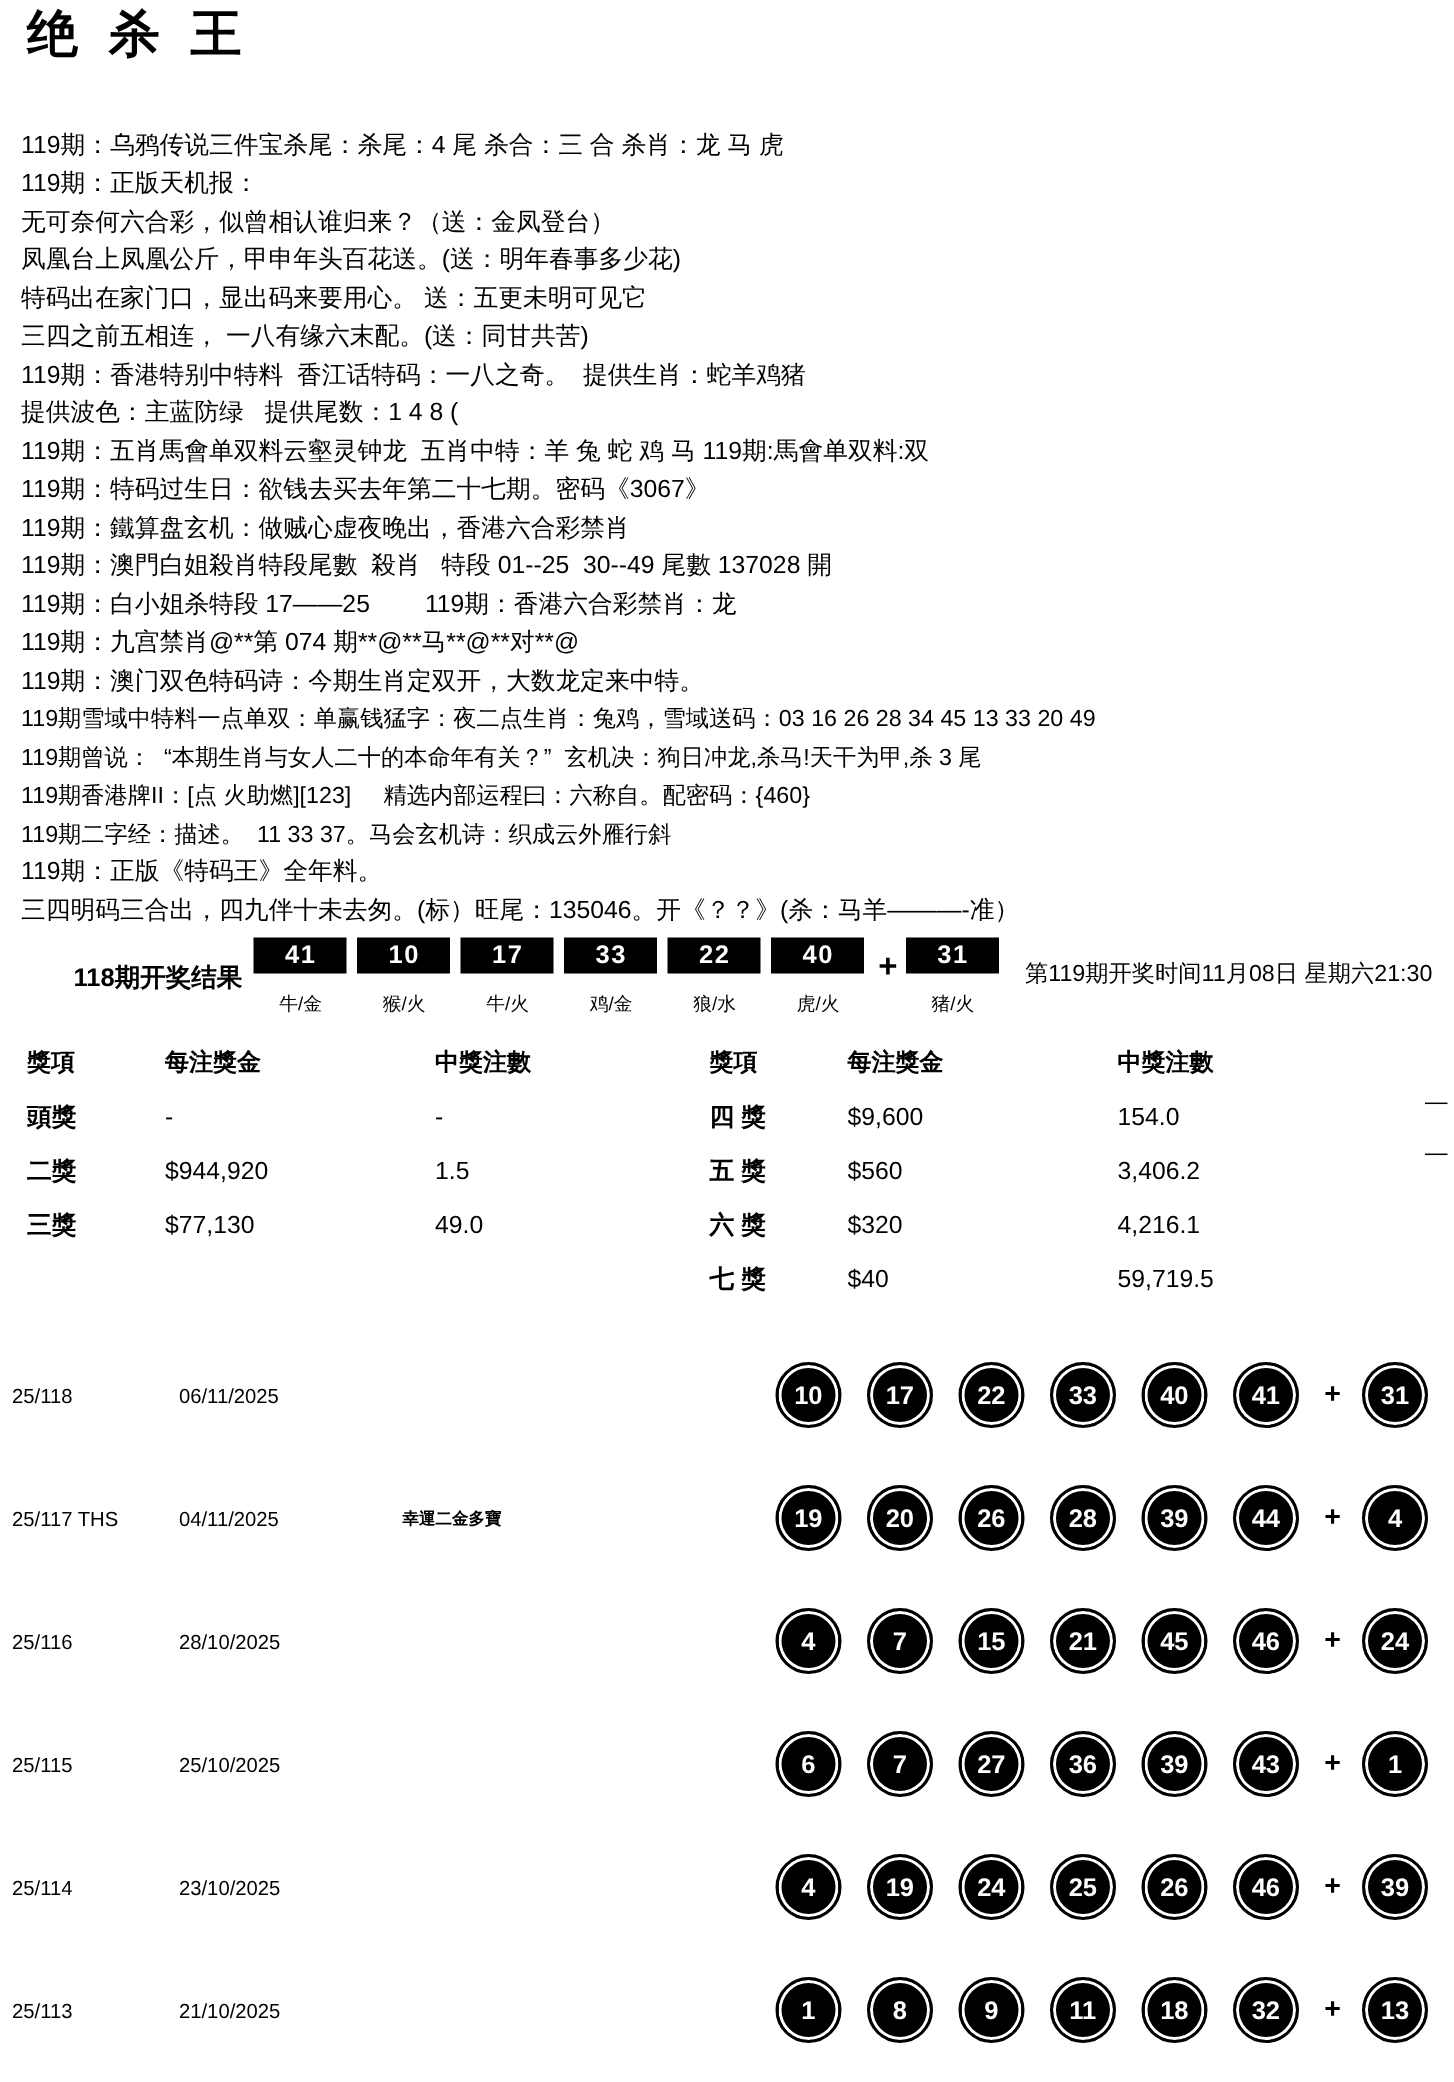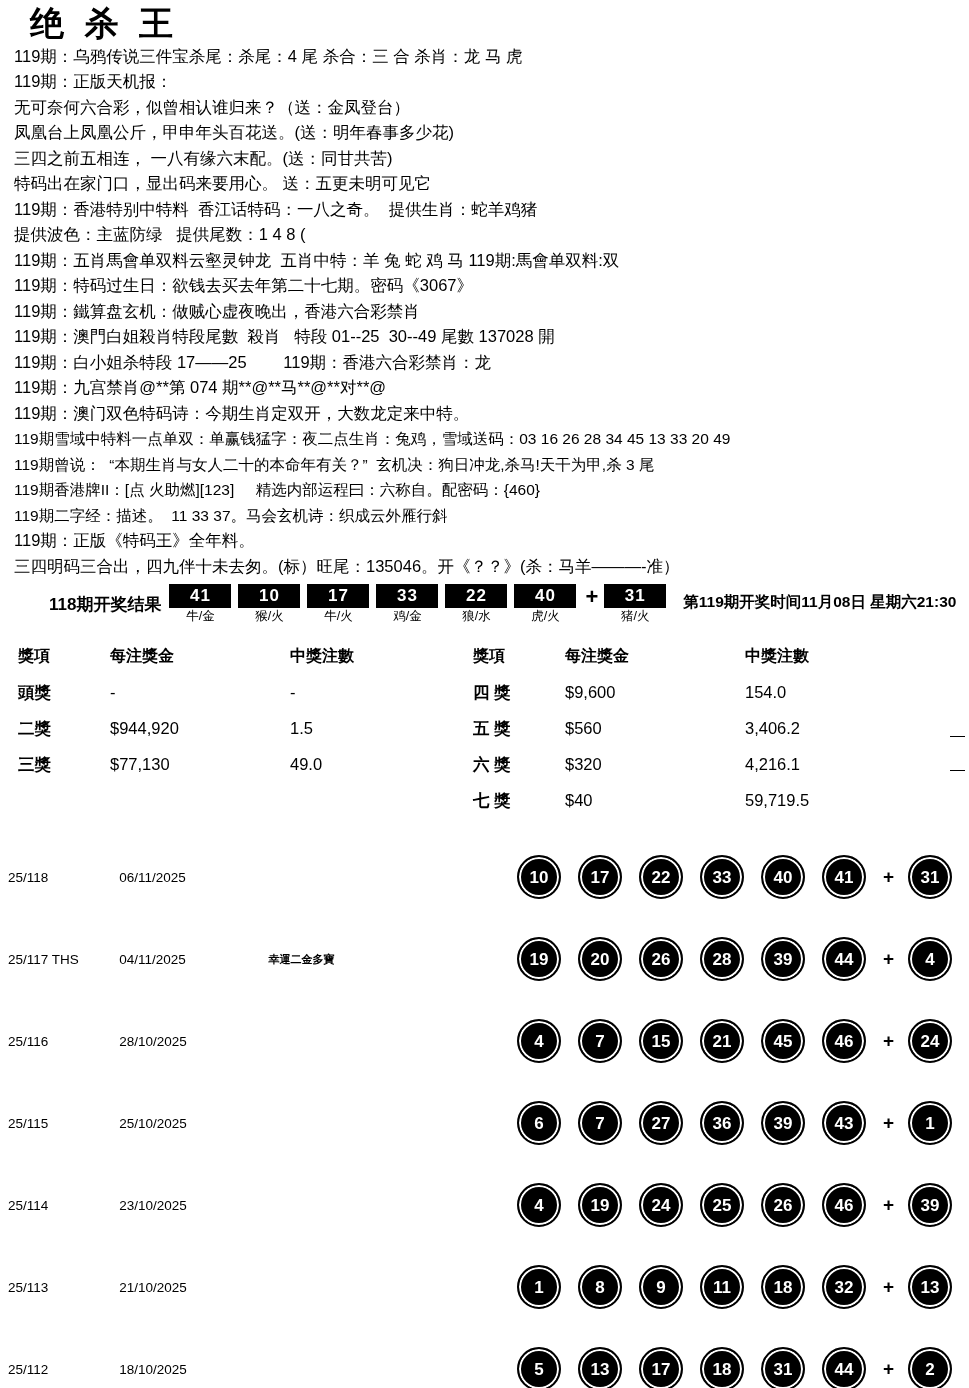--- a/index.html
+++ b/index.html
@@ -11,26 +11,26 @@
     -webkit-font-smoothing:none;
   }
   .page{position:relative;width:969px;min-height:1388px;overflow:hidden;}
 
   
   .title{
     font-family:"Liberation Serif", serif;
     font-weight:bold;
     font-size:34px;
     letter-spacing:6px;
-    padding:6px 0 2px 30px;
+    padding:6px 0 2px 18px;
     line-height:1.05;
   }
 
   
-  .lines{padding:0 10px 0 14px;}
+  .lines{padding:0 10px 0 14px;margin-top:41px;}
   .line{
     font-size:16.5px;
     line-height:25.5px;
     white-space:pre;
     font-family:"Liberation Sans", sans-serif;
   }
   .line.small{font-size:15.5px;}
 
   
   .result-strip{
@@ -57,32 +57,32 @@
     color:#fff;
     font-weight:bold;
     font-size:17px;
     line-height:20px;
     padding:2px 0 2px 0;
     letter-spacing:1px;
   }
   .ball-sub{
     font-size:12.5px;
     line-height:15px;
-    padding-top:1px;
+    padding-top:13px;
     white-space:nowrap;
   }
   .plus{
     font-size:22px;
     font-weight:bold;
     margin:0 6px 14px 2px;
     align-self:center;
   }
   .strip-right{
     font-size:15.5px;
-    font-weight:bold;
+    font-weight:normal;
     white-space:nowrap;
     margin-left:10px;
     margin-bottom:4px;
   }
 
   
   .prize-wrap{
     display:flex;
     padding:14px 0 0 18px;
   }
@@ -126,22 +126,22 @@
 
 <div class="page">
 
   <div class="title">绝 杀 王</div>
 
   <div class="lines">
     <div class="line">119期：乌鸦传说三件宝杀尾：杀尾：4 尾 杀合：三 合 杀肖：龙 马 虎</div>
     <div class="line">119期：正版天机报：</div>
     <div class="line">无可奈何六合彩，似曾相认谁归来？（送：金凤登台）</div>
     <div class="line">凤凰台上凤凰公斤，甲申年头百花送。(送：明年春事多少花)</div>
+    <div class="line">特码出在家门口，显出码来要用心。 送：五更未明可见它</div>
     <div class="line">三四之前五相连， 一八有缘六末配。(送：同甘共苦)</div>
-    <div class="line">特码出在家门口，显出码来要用心。 送：五更未明可见它</div>
     <div class="line">119期：香港特别中特料  香江话特码：一八之奇。  提供生肖：蛇羊鸡猪</div>
     <div class="line">提供波色：主蓝防绿   提供尾数：1 4 8 (</div>
     <div class="line">119期：五肖馬會单双料云壑灵钟龙  五肖中特：羊 兔 蛇 鸡 马 119期:馬會单双料:双</div>
     <div class="line">119期：特码过生日：欲钱去买去年第二十七期。密码《3067》</div>
     <div class="line">119期：鐵算盘玄机：做贼心虚夜晚出，香港六合彩禁肖</div>
     <div class="line">119期：澳門白姐殺肖特段尾數  殺肖   特段 01--25  30--49 尾數 137028 開</div>
     <div class="line">119期：白小姐杀特段 17——25        119期：香港六合彩禁肖：龙</div>
     <div class="line">119期：九宫禁肖@**第 074 期**@**马**@**对**@</div>
     <div class="line">119期：澳门双色特码诗：今期生肖定双开，大数龙定来中特。</div>
     <div class="line small">119期雪域中特料一点单双：单赢钱猛字：夜二点生肖：兔鸡，雪域送码：03 16 26 28 34 45 13 33 20 49</div>

